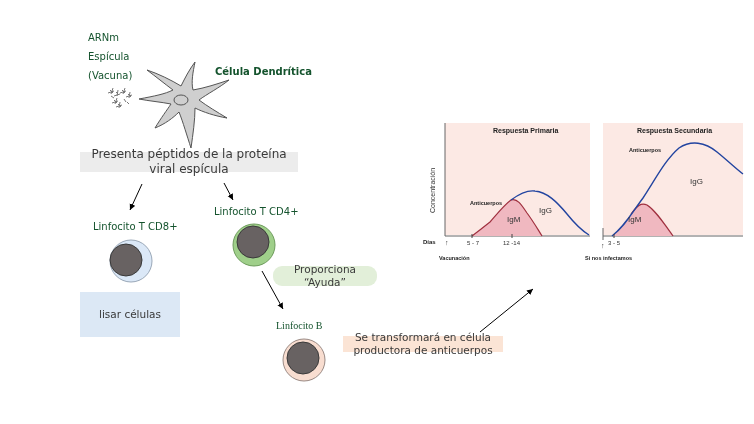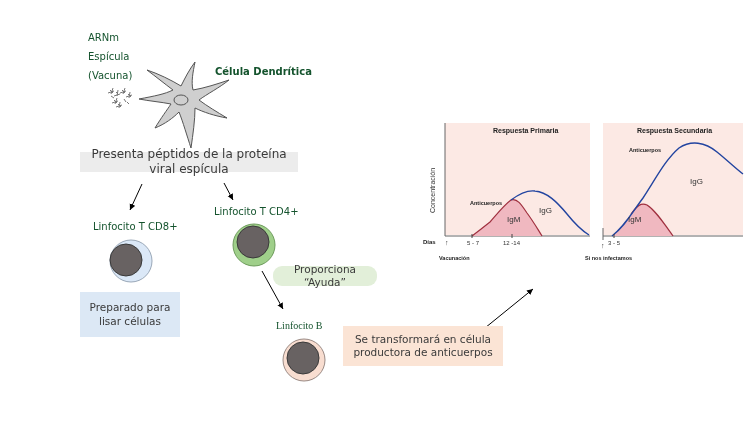--- a/index.html
+++ b/index.html
@@ -51,38 +51,37 @@
   <line x1="480" y1="332" x2="533" y2="289" stroke="#000" stroke-width="1" marker-end="url(#ah)"></line>
 </svg>
 
 <div class="abs lbl" style="left:93px;top:221px;">Linfocito T CD8+</div>
 <svg class="abs" style="left:105px;top:238px;" width="50" height="46">
   <circle cx="26" cy="23" r="21" fill="#dbe8f7" stroke="#9aa8b8" stroke-width="1"></circle>
   <circle cx="21" cy="22" r="16" fill="#686262" stroke="#3a3a3a" stroke-width="1"></circle>
 </svg>
 <div class="box" style="left:80px;top:292px;width:100px;height:45px;background:#dce8f5;">
   <div>
-    <div>Preparado para</div>
     <div>lisar células</div>
   </div>
 </div>
 
 <div class="abs lbl" style="left:214px;top:206px;">Linfocito T CD4+</div>
 <svg class="abs" style="left:230px;top:223px;" width="50" height="46">
   <circle cx="24" cy="22" r="21" fill="#9fcf8a" stroke="#6e9c5c" stroke-width="1"></circle>
   <circle cx="23" cy="19" r="16" fill="#686262" stroke="#3a3a3a" stroke-width="1"></circle>
 </svg>
 <div class="box" style="left:273px;top:266px;width:104px;height:20px;background:#e2efd9;border-radius:9px;">Proporciona “Ayuda”</div>
 
 <div class="abs lbl" style="left:276px;top:320px;font-family:Liberation Serif, serif;">Linfocito B</div>
 <svg class="abs" style="left:280px;top:338px;" width="50" height="46">
   <circle cx="24" cy="22" r="21" fill="#f8ddd0" stroke="#9a8a84" stroke-width="1"></circle>
   <circle cx="23" cy="20" r="16" fill="#686262" stroke="#3a3a3a" stroke-width="1"></circle>
 </svg>
-<div class="box" style="left:343px;top:326px;width:160px;height:40px;background:#fbe4d5;">
+<div class="box" style="left:343px;top:336px;width:160px;height:16px;background:#fbe4d5;">
   <div>
     <div>Se transformará en célula</div>
     <div>productora de anticuerpos</div>
   </div>
 </div>
 
 <svg class="abs" style="left:415px;top:118px;" width="335" height="150">
 
   <rect x="30" y="5" width="145" height="112" fill="#fce9e4"></rect>
   <line x1="30" y1="5" x2="30" y2="118" stroke="#666" stroke-width="1"></line>

